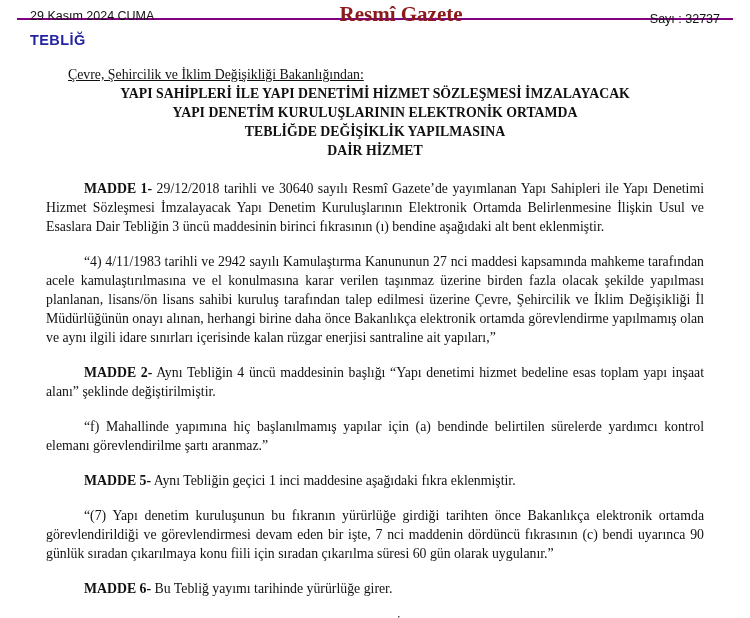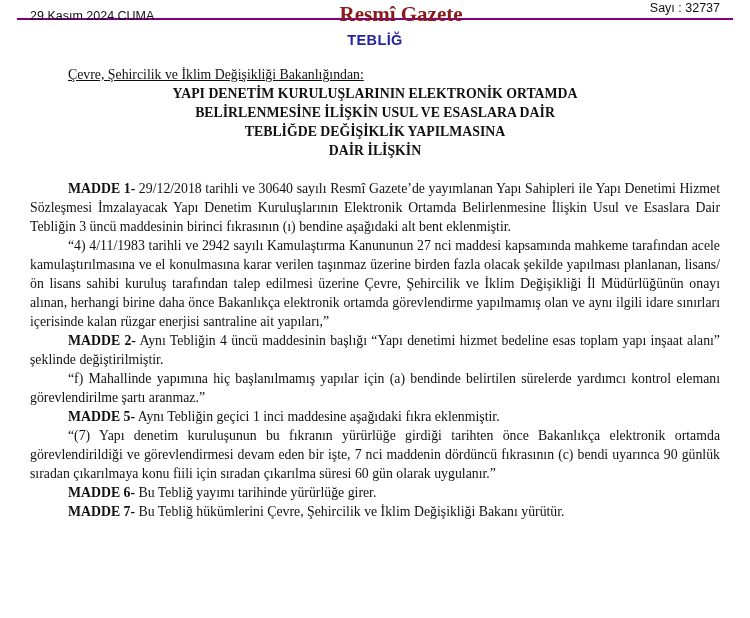--- a/index.html
+++ b/index.html
@@ -11,65 +11,65 @@
   html,body{margin:0;padding:0;background:#ffffff;}
   body{
     width:750px;height:618px;overflow:hidden;
     font-family:"Liberation Serif", serif;color:var(--ink);
   }
   .page{padding:0 30px;box-sizing:border-box;width:750px;}
 
   
   .masthead{position:relative;height:18px;font-family:"Liberation Sans", sans-serif;text-align:center;}
   .masthead .date{position:absolute;left:0;top:9px;font-size:12.5px;}
-  .masthead .issue{position:absolute;right:0;top:1px;font-size:12.5px;}
+  .masthead .issue{position:absolute;right:0;top:12px;font-size:12.5px;}
   .masthead .gztitle{
     position:absolute;left:50%;transform:translateX(-50%);top:2px;
     font-family:"Liberation Serif", serif;font-weight:bold;font-size:21px;
     color:var(--gazette-red);white-space:nowrap;margin-left:26px;
   }
   .rule{height:2px;background:var(--rule-purple);margin:0 -13px;}
 
   
   .section-heading{
-    margin-top:12px;text-align:center;
+    margin-top:12px;text-align:left;
     font-family:"Liberation Sans", sans-serif;font-weight:bold;
     font-size:14.5px;color:var(--heading-blue);letter-spacing:.4px;
   }
 
   
   .doc{margin-top:17px;font-size:13.8px;line-height:19px;}
   .ministry{text-indent:38px;text-decoration:underline;}
   .title-block{text-align:center;font-weight:bold;margin-bottom:19px;}
   .title-line{white-space:nowrap;}
-  .body-para{margin:0;text-indent:38px;text-align:justify;}
+  .body-para{margin:16px;text-indent:38px;text-align:justify;}
   .body-para b{font-weight:bold;}
 </style>
 </head>
 <body>
 
 <div class="page">
 
   <header class="masthead">
     <span class="date">29 Kasım 2024 CUMA</span>
     <span class="gztitle">Resmî Gazete</span>
     <span class="issue">Sayı : 32737</span>
   </header>
 
   <div class="rule"></div>
 
   <div class="section-heading">TEBLİĞ</div>
 
   <main class="doc">
     <div class="ministry">Çevre, Şehircilik ve İklim Değişikliği Bakanlığından:</div>
     <div class="title-block" id="title-block">
+        <div class="title-line">YAPI SAHİPLERİ İLE YAPI DENETİMİ HİZMET SÖZLEŞMESİ İMZALAYACAK</div>
         <div class="title-line">YAPI DENETİM KURULUŞLARININ ELEKTRONİK ORTAMDA</div>
-        <div class="title-line">BELİRLENMESİNE İLİŞKİN USUL VE ESASLARA DAİR</div>
         <div class="title-line">TEBLİĞDE DEĞİŞİKLİK YAPILMASINA</div>
-        <div class="title-line">DAİR İLİŞKİN</div>
+        <div class="title-line">DAİR HİZMET</div>
       </div>
     <div id="paragraphs">
         <p class="body-para"><b>MADDE 1-</b> 29/12/2018 tarihli ve 30640 sayılı Resmî Gazete’de yayımlanan Yapı Sahipleri ile Yapı Denetimi Hizmet Sözleşmesi İmzalayacak Yapı Denetim Kuruluşlarının Elektronik Ortamda Belirlenmesine İlişkin Usul ve Esaslara Dair Tebliğin 3 üncü maddesinin birinci fıkrasının (ı) bendine aşağıdaki alt bent eklenmiştir.</p>
         <p class="body-para">“4) 4/11/1983 tarihli ve 2942 sayılı Kamulaştırma Kanununun 27 nci maddesi kapsamında mahkeme tarafından acele kamulaştırılmasına ve el konulmasına karar verilen taşınmaz üzerine birden fazla olacak şekilde yapılması planlanan, lisans/ön lisans sahibi kuruluş tarafından talep edilmesi üzerine Çevre, Şehircilik ve İklim Değişikliği İl Müdürlüğünün onayı alınan, herhangi birine daha önce Bakanlıkça elektronik ortamda görevlendirme yapılmamış olan ve aynı ilgili idare sınırları içerisinde kalan rüzgar enerjisi santraline ait yapıları,”</p>
         <p class="body-para"><b>MADDE 2-</b> Aynı Tebliğin 4 üncü maddesinin başlığı “Yapı denetimi hizmet bedeline esas toplam yapı inşaat alanı” şeklinde değiştirilmiştir.</p>
         <p class="body-para">“f) Mahallinde yapımına hiç başlanılmamış yapılar için (a) bendinde belirtilen sürelerde yardımcı kontrol elemanı görevlendirilme şartı aranmaz.”</p>
         <p class="body-para"><b>MADDE 5-</b> Aynı Tebliğin geçici 1 inci maddesine aşağıdaki fıkra eklenmiştir.</p>
         <p class="body-para">“(7) Yapı denetim kuruluşunun bu fıkranın yürürlüğe girdiği tarihten önce Bakanlıkça elektronik ortamda görevlendirildiği ve görevlendirmesi devam eden bir işte, 7 nci maddenin dördüncü fıkrasının (c) bendi uyarınca 90 günlük sıradan çıkarılmaya konu fiili için sıradan çıkarılma süresi 60 gün olarak uygulanır.”</p>
         <p class="body-para"><b>MADDE 6-</b> Bu Tebliğ yayımı tarihinde yürürlüğe girer.</p>
         <p class="body-para"><b>MADDE 7-</b> Bu Tebliğ hükümlerini Çevre, Şehircilik ve İklim Değişikliği Bakanı yürütür.</p>

